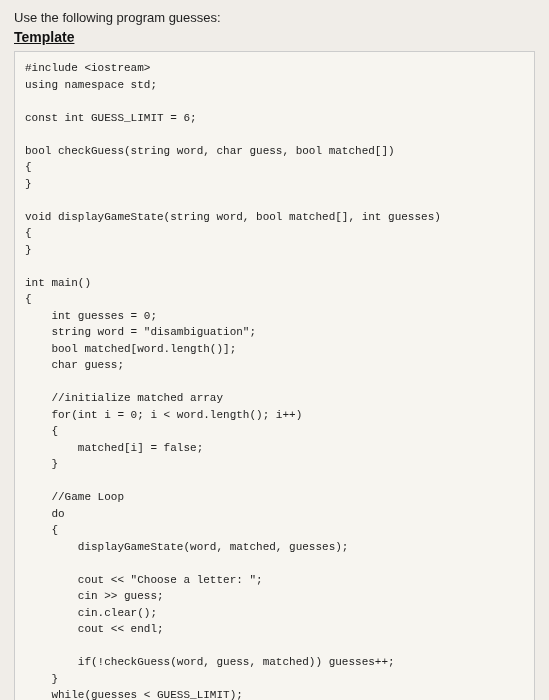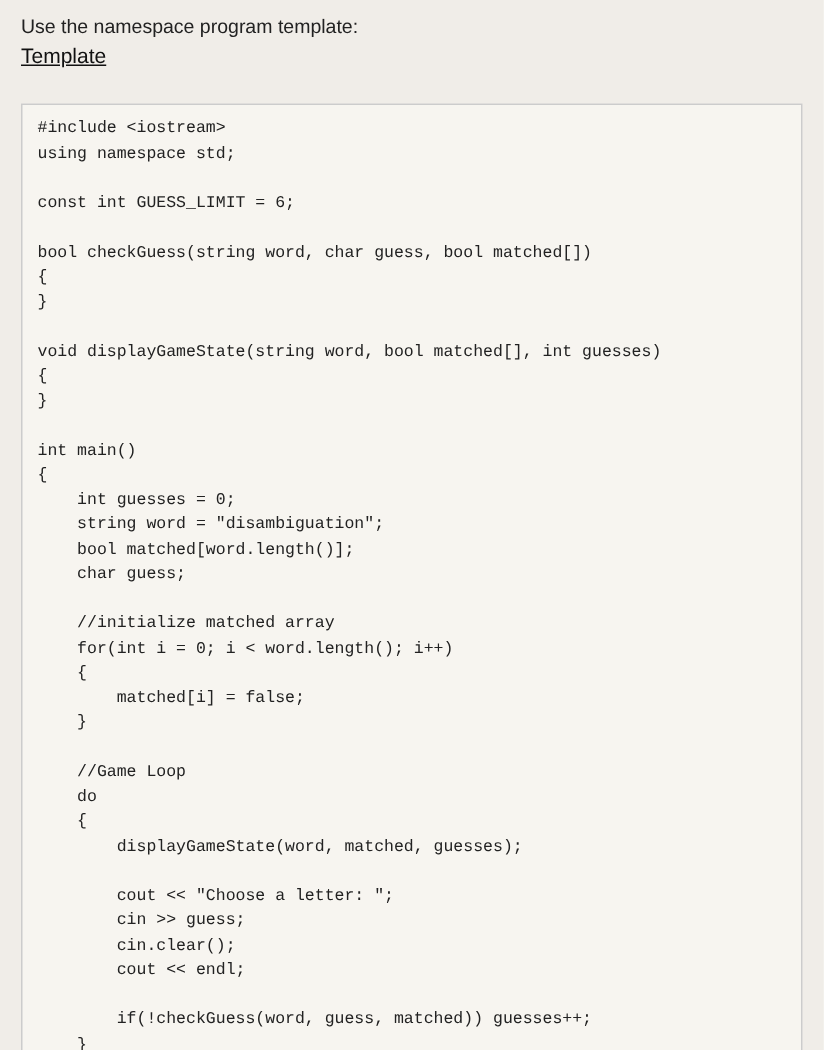--- a/index.html
+++ b/index.html
@@ -18,43 +18,43 @@
       padding: 10px 14px;
     }
 
     .intro-text {
       font-size: 13px;
       margin-bottom: 4px;
       color: #222;
     }
 
     .section-title {
-      font-weight: normal;
+      font-weight: bold;
       font-size: 14px;
       text-decoration: underline;
-      margin-bottom: 24px;
+      margin-bottom: 6px;
       color: #111;
     }
 
     .code-block {
       background-color: #f7f5f0;
       border: 1px solid #ccc;
       padding: 8px 10px;
       font-family: 'Courier New', Courier, monospace;
       font-size: 11px;
       line-height: 1.5;
       color: #222;
       white-space: pre;
       margin-bottom: 12px;
     }
   </style>
 </head>
 <body>
 
-<p class="intro-text">Use the namespace program template:</p>
+<p class="intro-text">Use the following program guesses:</p>
 
 <div class="section-title">Template</div>
 
 <div class="code-block">#include &lt;iostream&gt;
 using namespace std;
 
 const int GUESS_LIMIT = 6;
 
 bool checkGuess(string word, char guess, bool matched[])
 {

